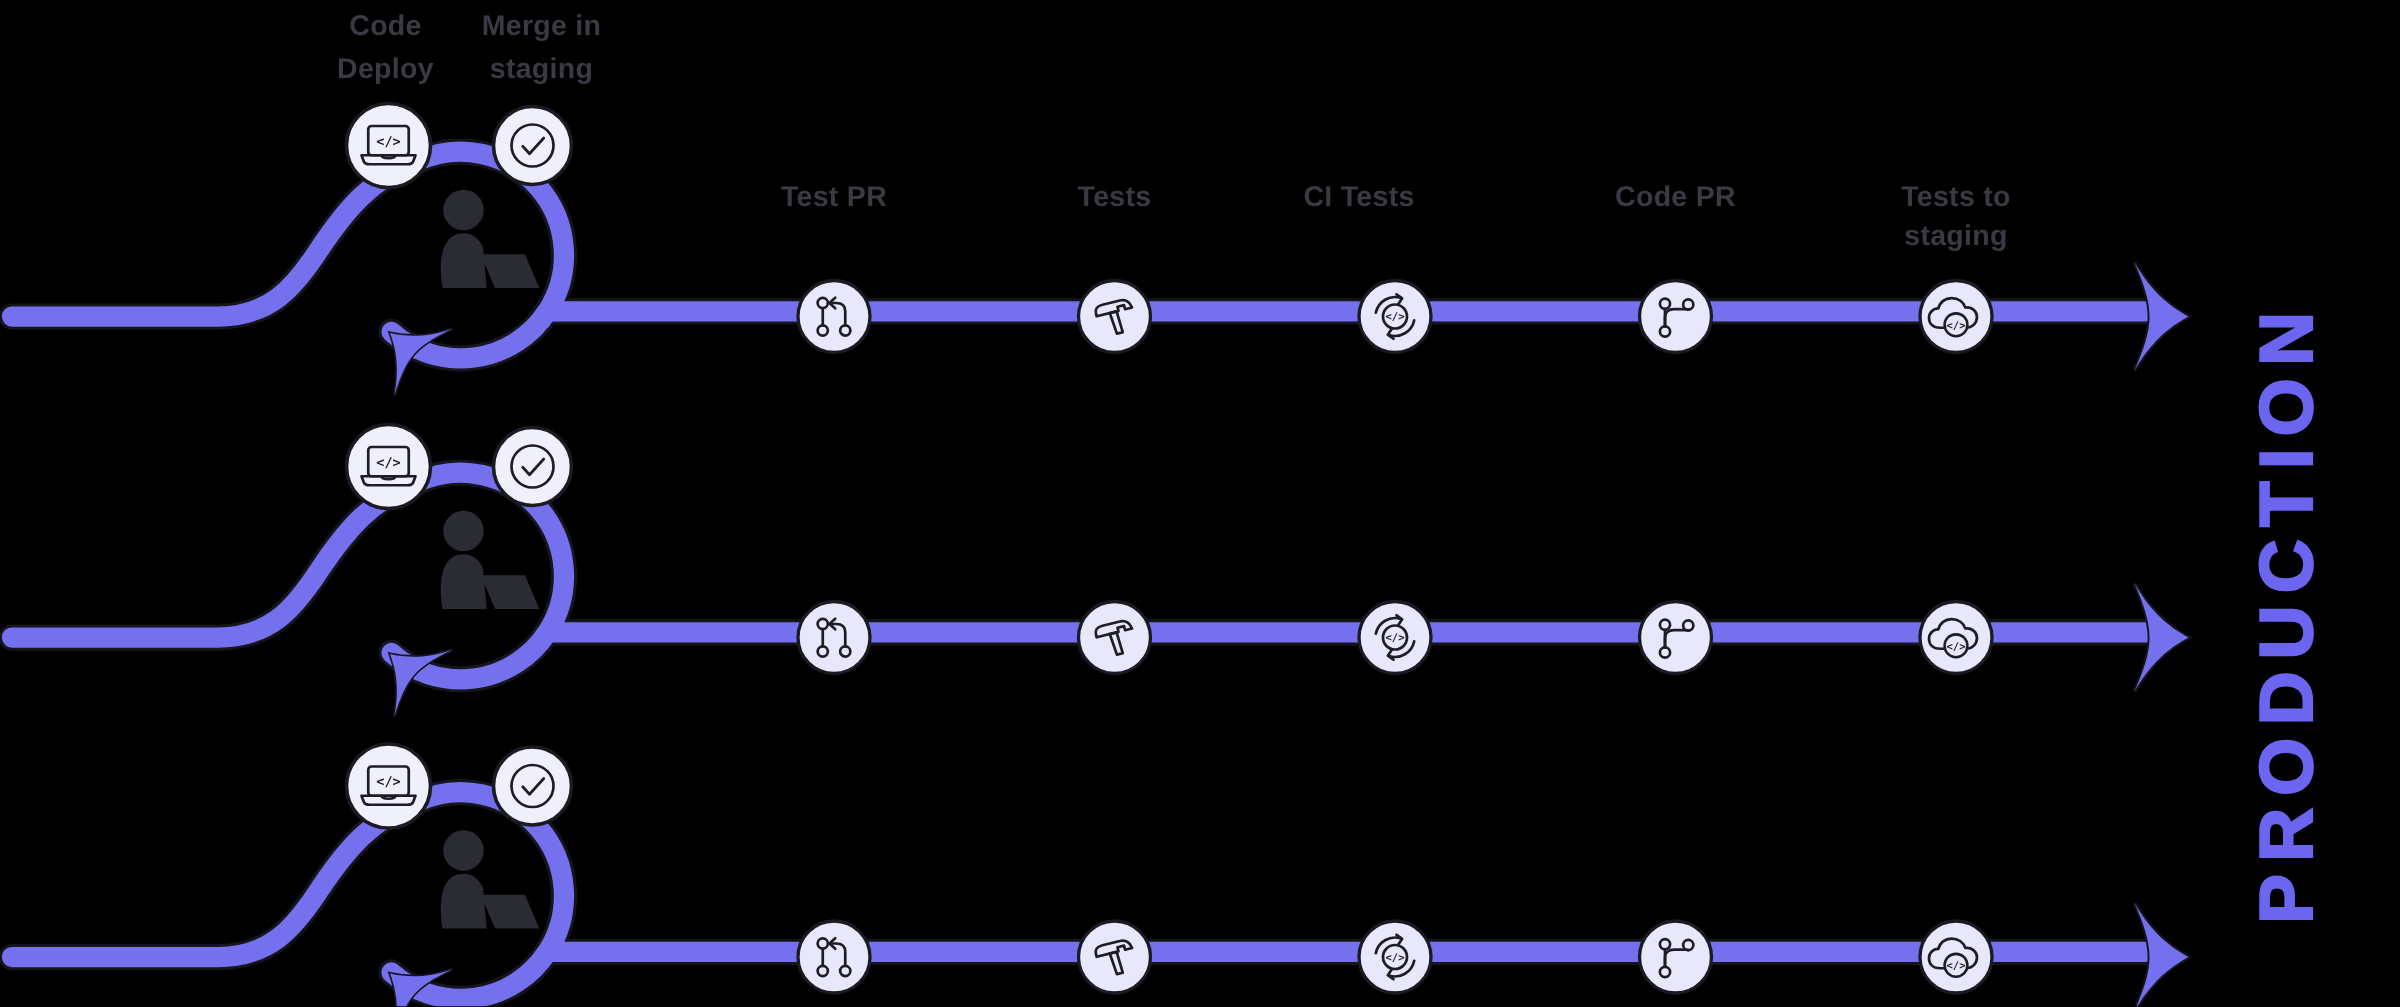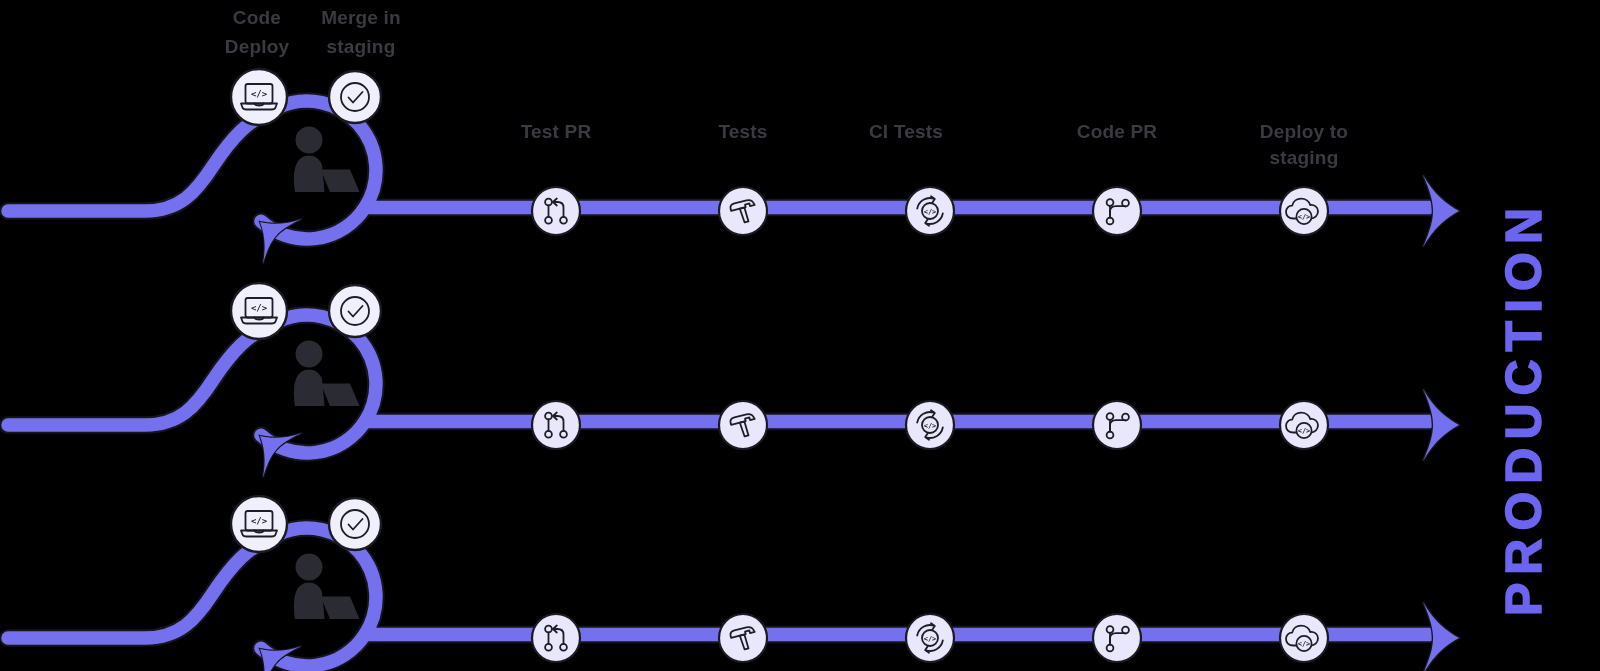--- a/index.html
+++ b/index.html
@@ -143,18 +143,18 @@
   </div>
   <div class="lbl loop-lbl" style="left:361px;top:3px">
     <div>Merge in</div>
     <div>staging</div>
   </div>
   <div class="lbl" style="left:556px;top:119px">Test PR</div>
   <div class="lbl" style="left:743px;top:119px">Tests</div>
   <div class="lbl" style="left:906px;top:119px">CI Tests</div>
   <div class="lbl" style="left:1117px;top:119px">Code PR</div>
   <div class="lbl" style="left:1304px;top:119px">
-    <div>Deploy to</div>
+    <div>Tests to</div>
     <div>staging</div>
   </div>
 
   <div id="production">PRODUCTION</div>
 </div>
 
 </body></html>

